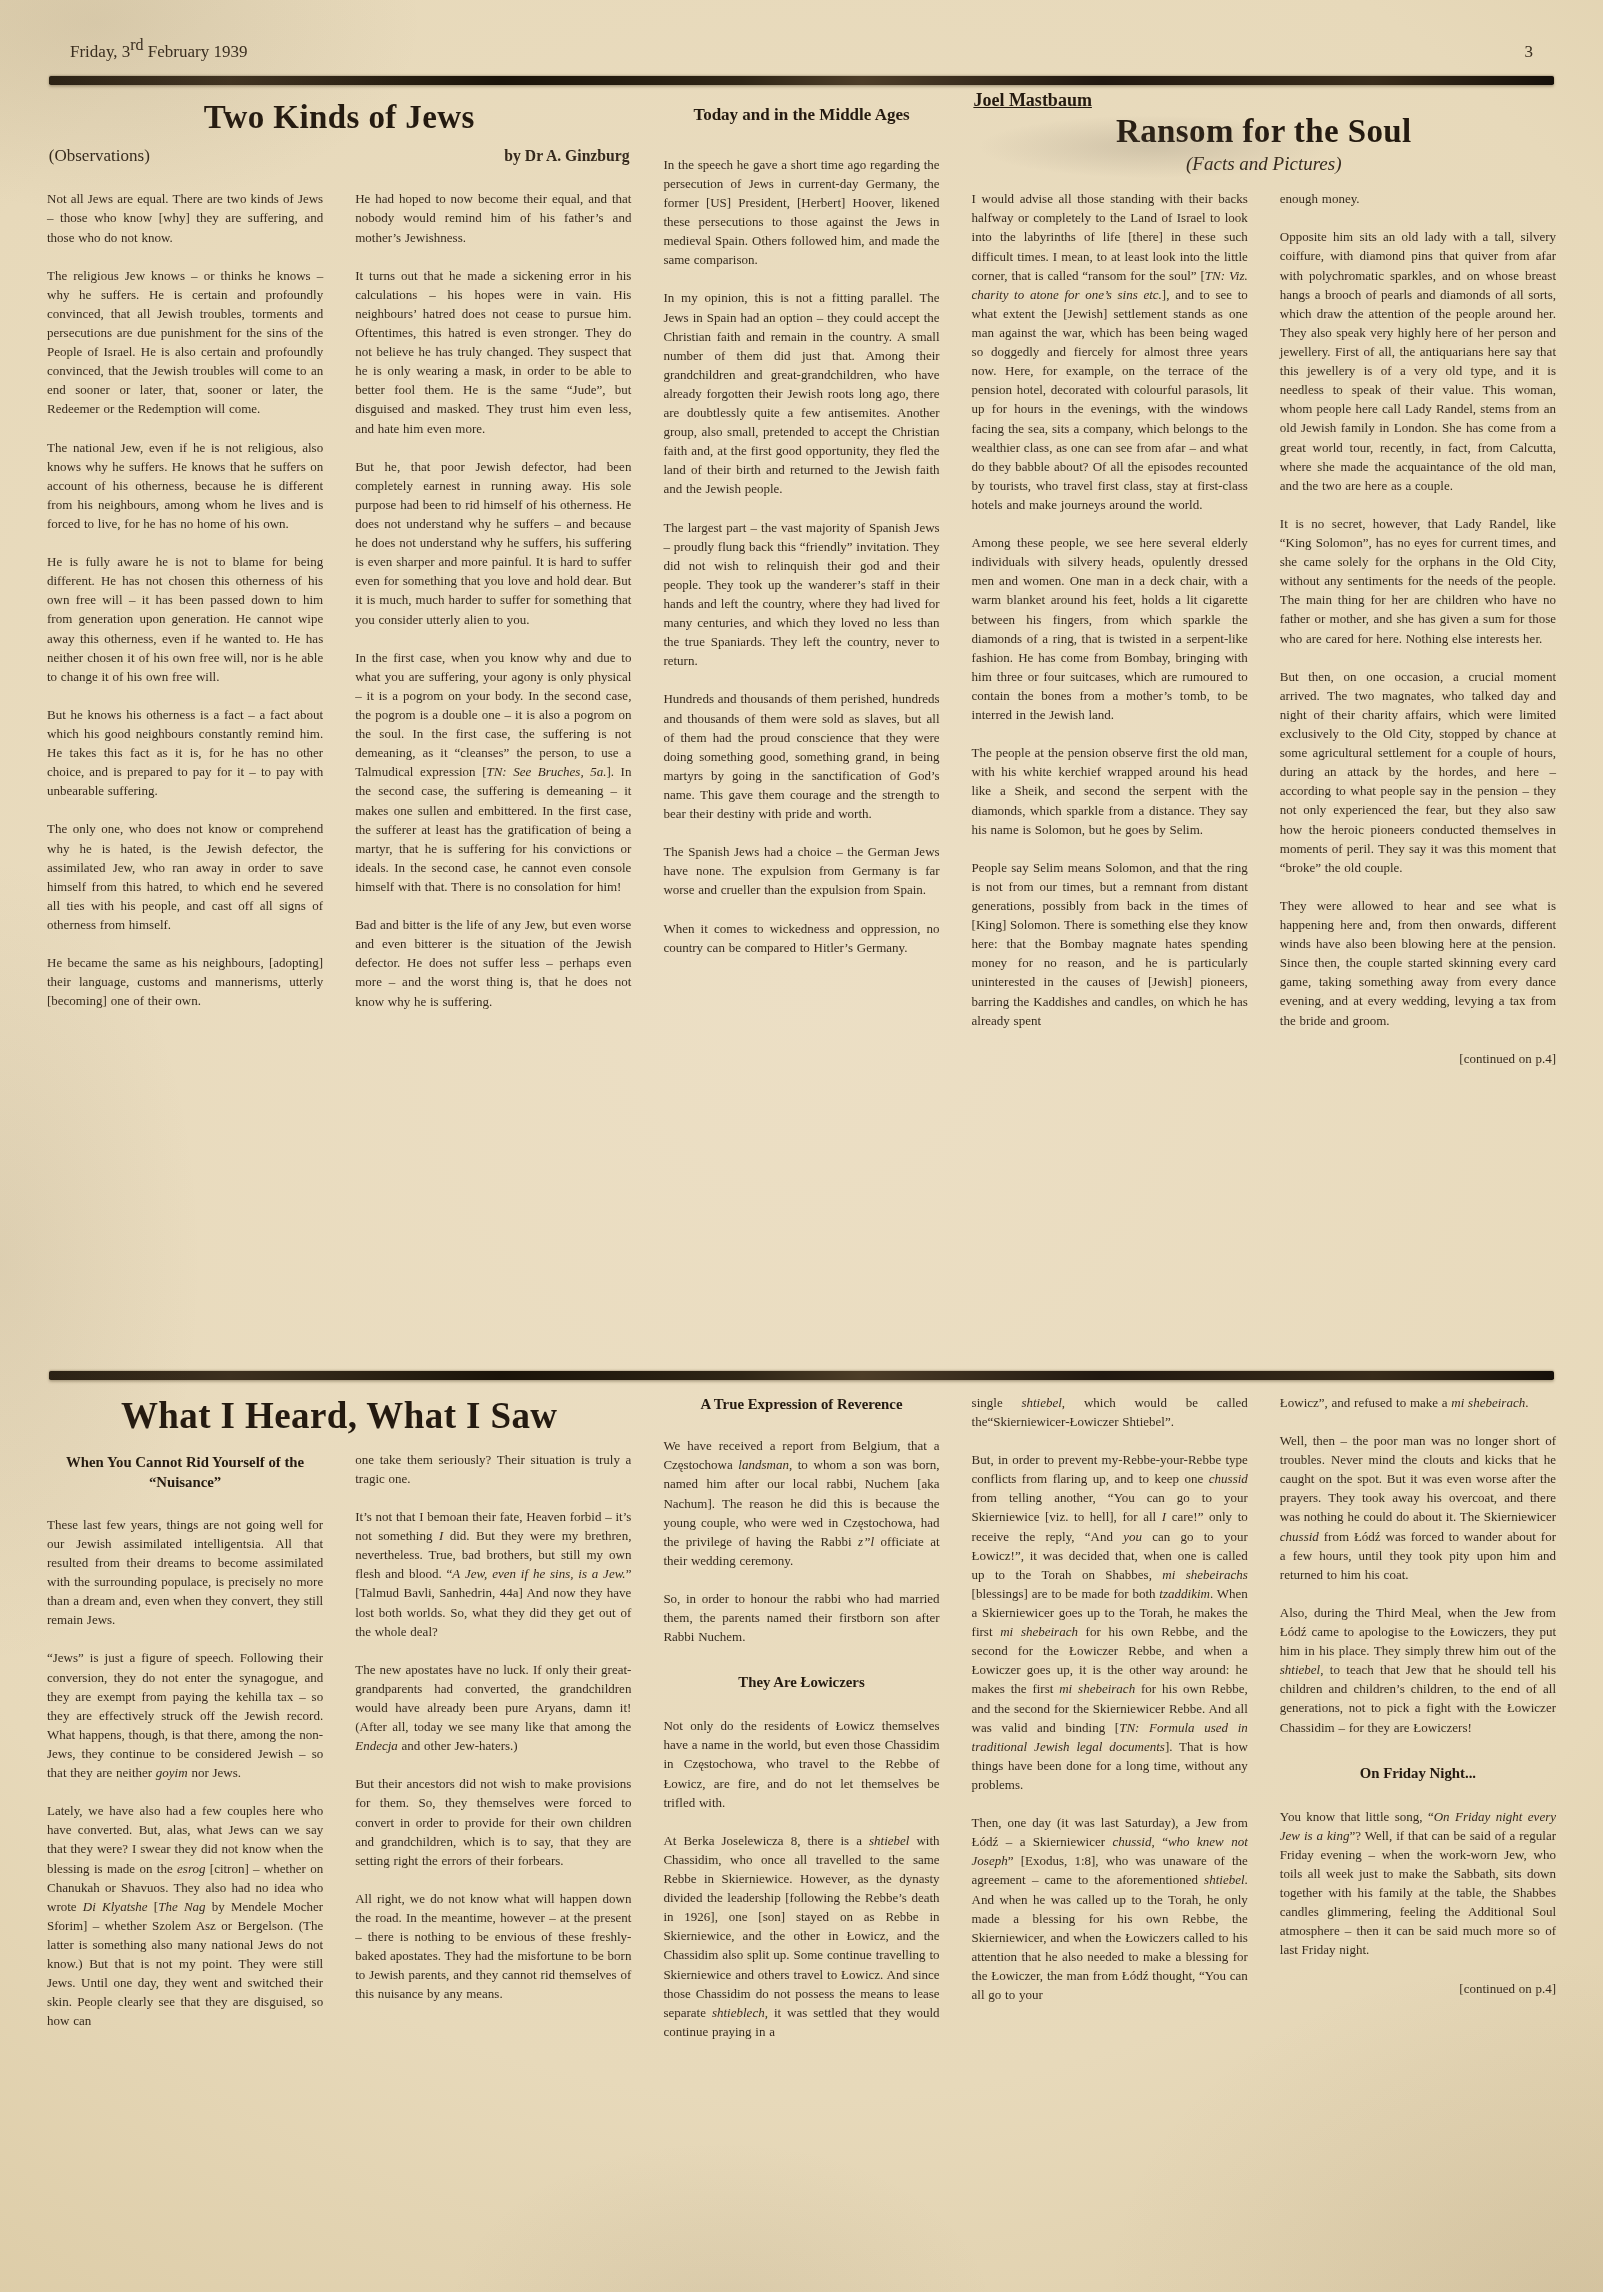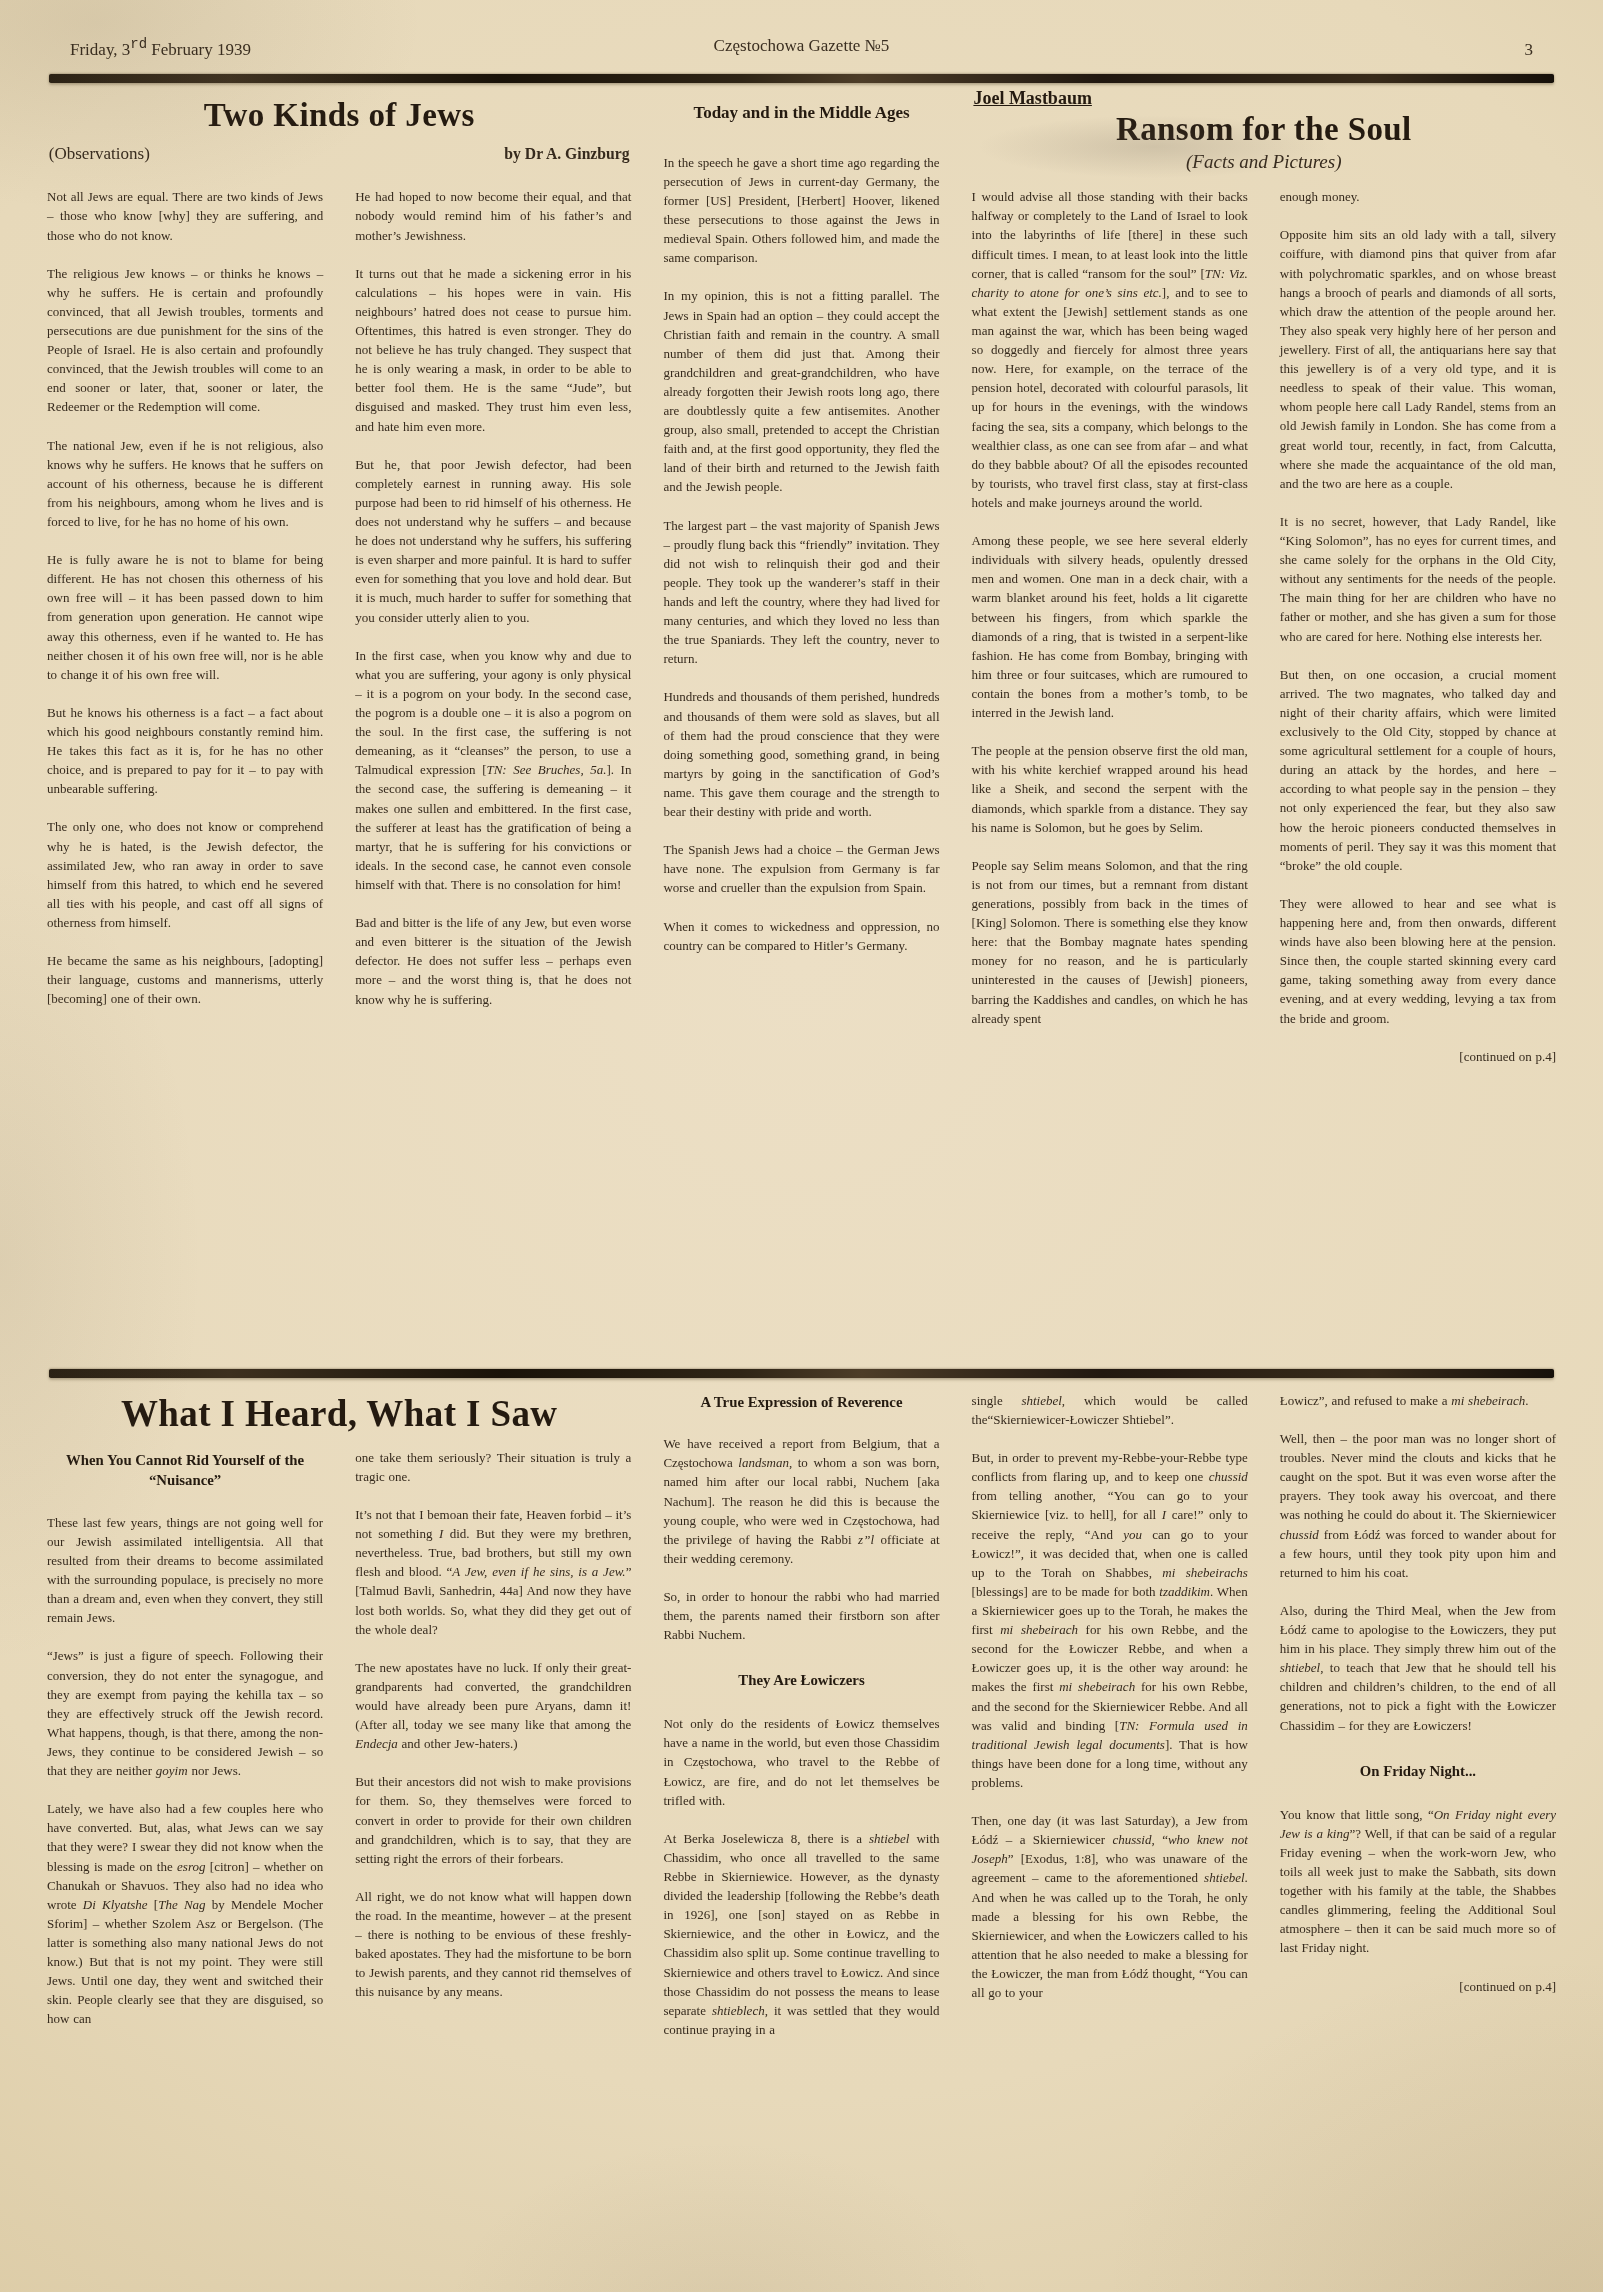--- a/index.html
+++ b/index.html
@@ -11,21 +11,21 @@
   .page::before{content:"";position:absolute;inset:0;pointer-events:none;background:
     radial-gradient(ellipse 251px 45px at 72% 6.4%, rgba(110,100,88,.20), transparent 70%),
     radial-gradient(ellipse 466px 269px at 6% 1%, rgba(115,98,70,.13), transparent 70%),
     radial-gradient(ellipse 627px 466px at 97% 100%, rgba(128,108,80,.11), transparent 72%),
     radial-gradient(ellipse 394px 251px at 45% 101%, rgba(122,104,76,.09), transparent 70%),
     radial-gradient(ellipse 269px 537px at 0% 55%, rgba(120,102,74,.10), transparent 75%);}
   .masthead{display:flex;justify-content:space-between;align-items:baseline;
     padding:36px 23px 9px 23px;font-size:17px;color:#3a2e20;}
   .masthead .mid{position:absolute;left:0;right:0;text-align:center;}
   .masthead span{position:relative;}
-  sup{font-size:14px;font-family:Liberation Mono, monospace;}
+  sup{font-size:16px;}
   .rule{height:9px;border-radius:1.8px;margin:5.4px 1.8px 0 1.8px;
     background:linear-gradient(90deg,#261d11 0%,#3d301f 12%,#1a1309 30%,#2f2516 46%,#4d3d28 54%,#211810 70%,#382b1a 88%,#16100a 100%);
     box-shadow:0 1.8px 2.7px rgba(70,54,30,.35), 0 -0.9px 1.8px rgba(70,54,30,.25);}
   .rule-mid{margin-top:0;}
   .grid{display:grid;grid-template-columns:repeat(5,1fr);column-gap:32px;padding:5.4px 0 0 0;}
   .top-section{min-height:1281px;}
   .bottom-section{padding-top:12.5px;}
   .span2{grid-column:span 2;}
   .cols2{display:grid;grid-template-columns:1fr 1fr;column-gap:32px;}
   .big-title{font-size:33px;font-weight:700;text-align:center;letter-spacing:0.4px;
@@ -46,21 +46,20 @@
   .continued{text-align:right;}
   i{font-style:italic;}
 </style>
 </head>
 <body>
 
 <div class="page">
 
   <header class="masthead">
     <span>Friday, 3<sup>rd</sup> February 1939</span>
-    <span class="mid">Częstochowa Gazette №5</span>
     <span>3</span>
   </header>
 
   <div class="rule rule-top"></div>
 
   <section class="grid top-section">
 
     <article class="span2">
       <h1 class="big-title">Two Kinds of Jews</h1>
       <div class="kicker-row">

